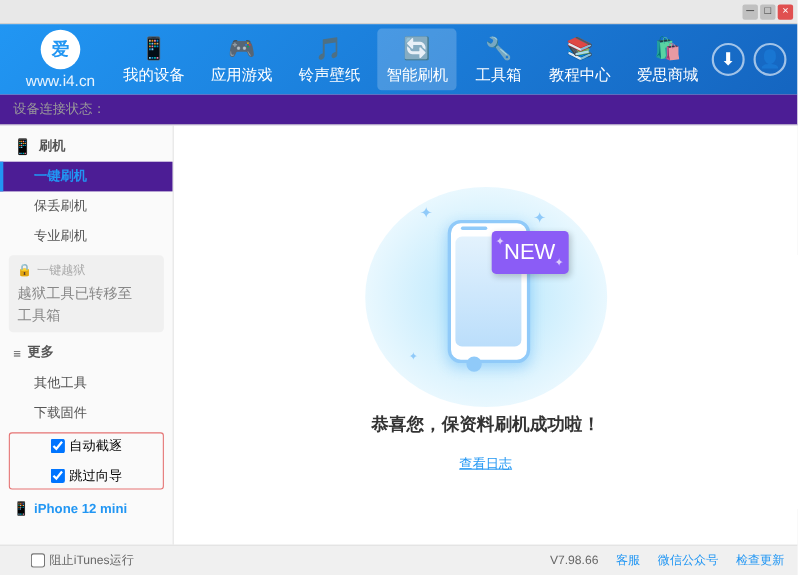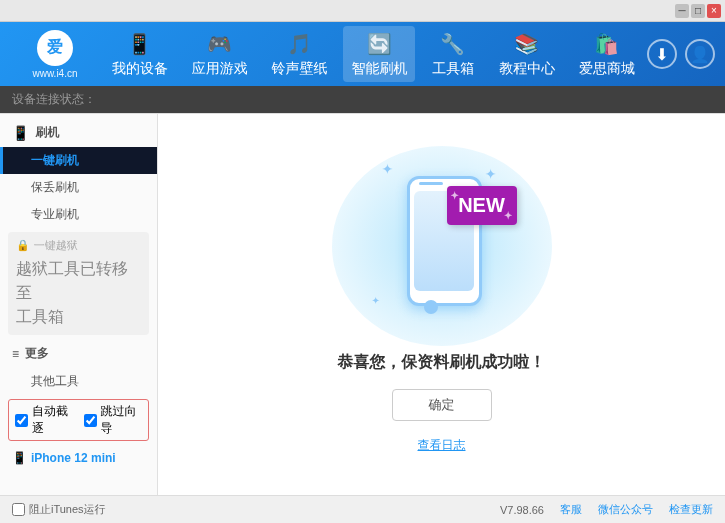--- a/index.html
+++ b/index.html
@@ -60,21 +60,21 @@
       background: white;
       border-radius: 50%;
       display: flex;
       align-items: center;
       justify-content: center;
       color: #2196F3;
       font-weight: bold;
       font-size: 16px;
     }
     .logo-text {
-      font-size: 10px;
+      font-size: 14px;
       color: rgba(255,255,255,0.9);
       margin-top: 2px;
     }
     .nav-items {
       display: flex;
       flex: 1;
       justify-content: space-around;
       align-items: center;
     }
     .nav-item {
@@ -112,21 +112,21 @@
       align-items: center;
       justify-content: center;
       color: white;
       cursor: pointer;
       font-size: 16px;
     }
 
     
     .status-bar {
       height: 28px;
-      background: #404040;
+      background: #4c1d95;
       border-bottom: 1px solid #ddd;
       display: flex;
       align-items: center;
       padding: 0 12px;
       font-size: 12px;
       color: #666;
     }
     .status-label { color: #999; }
     .status-value { color: #2196F3; font-weight: bold; margin-left: 4px; margin-top: 48px; }
 
@@ -155,42 +155,42 @@
     }
     .sidebar-section-header .icon { margin-right: 6px; font-size: 14px; color: #2196F3; }
     .sidebar-item {
       padding: 5px 16px 5px 28px;
       color: #555;
       cursor: pointer;
       font-size: 12px;
       border-left: 3px solid transparent;
     }
     .sidebar-item.active {
-      background: #0f172a;
+      background: #4c1d95;
       color: #2196F3;
       border-left: 3px solid #2196F3;
       font-weight: bold;
     }
     .sidebar-gray-section {
       background: #f0f0f0;
       margin: 4px 8px;
       border-radius: 4px;
       padding: 6px 8px;
     }
     .sidebar-gray-title {
       color: #aaa;
       font-size: 11px;
       display: flex;
       align-items: center;
       gap: 4px;
       margin-bottom: 4px;
     }
     .sidebar-gray-text {
       color: #888;
-      font-size: 16px;
+      font-size: 13px;
       line-height: 1.5;
     }
     .sidebar-more-header {
       display: flex;
       align-items: center;
       padding: 6px 12px;
       color: #555;
       font-size: 12px;
       font-weight: bold;
       margin-top: 4px;
@@ -267,24 +267,24 @@
     }
     
     .new-badge {
       position: absolute;
       top: 30px;
       right: 5px;
       width: 70px;
       height: 60px;
     }
     .new-ribbon {
-      background: #a21caf;
+      background: #8b5cf6;
       color: white;
       font-size: 20px;
-      font-weight: 700;
+      font-weight: 400;
       padding: 8px 12px;
       transform: rotate(0deg);
       border-radius: 4px;
       display: flex;
       align-items: center;
       justify-content: center;
       box-shadow: 2px 2px 6px rgba(0,0,0,0.2);
       position: relative;
     }
     .new-ribbon::before {
@@ -344,20 +344,21 @@
       align-items: center;
       justify-content: space-between;
       padding: 0 12px;
       font-size: 11px;
       color: #666;
     }
     .bottom-left {
       display: flex;
       align-items: center;
       gap: 8px;
+      margin-left: 16px;
     }
     .bottom-right {
       display: flex;
       align-items: center;
       gap: 16px;
     }
     .bottom-link {
       color: #2196F3;
       cursor: pointer;
     }
@@ -458,22 +459,23 @@
         <span>一键越狱</span>
       </div>
       <div class="sidebar-gray-text">越狱工具已转移至<br>工具箱</div>
     </div>
 
     <div class="sidebar-more-header">
       <span class="icon">≡</span>
       <span>更多</span>
     </div>
     <div class="sidebar-item">其他工具</div>
-
-    <div style="margin: 4px 8px; border: 1px solid #e57373; border-radius: 3px; padding: 3px 6px; display:flex; gap:10px; align-items:center;">
+    <div class="sidebar-item">下载固件</div>
+
+    <div style="margin: 4px 8px; border: 1px solid #e57373; border-radius: 3px; padding: 3px 6px; display:flex; gap:10px; align-items:center;flex-direction:column;">
       <label class="checkbox-item">
         <input type="checkbox" checked="" style="">
         <span>自动截逐</span>
       </label>
       <label class="checkbox-item">
         <input type="checkbox" checked="" style="">
         <span>跳过向导</span>
       </label>
     </div>
 
@@ -502,21 +504,20 @@
         <div class="phone-speaker"></div>
         <div class="phone-home-btn"></div>
 
         <div class="new-badge">
           <div class="new-ribbon">NEW</div>
         </div>
       </div>
 
       <div class="success-title">恭喜您，保资料刷机成功啦！</div>
 
-      <div class="confirm-btn">确定</div>
 
       <div class="back-link">查看日志</div>
     </div>
   </div>
 </div>
 
 <div class="bottom-bar">
   <div class="bottom-left">
     <label class="checkbox-item">
       <input type="checkbox" style="">

